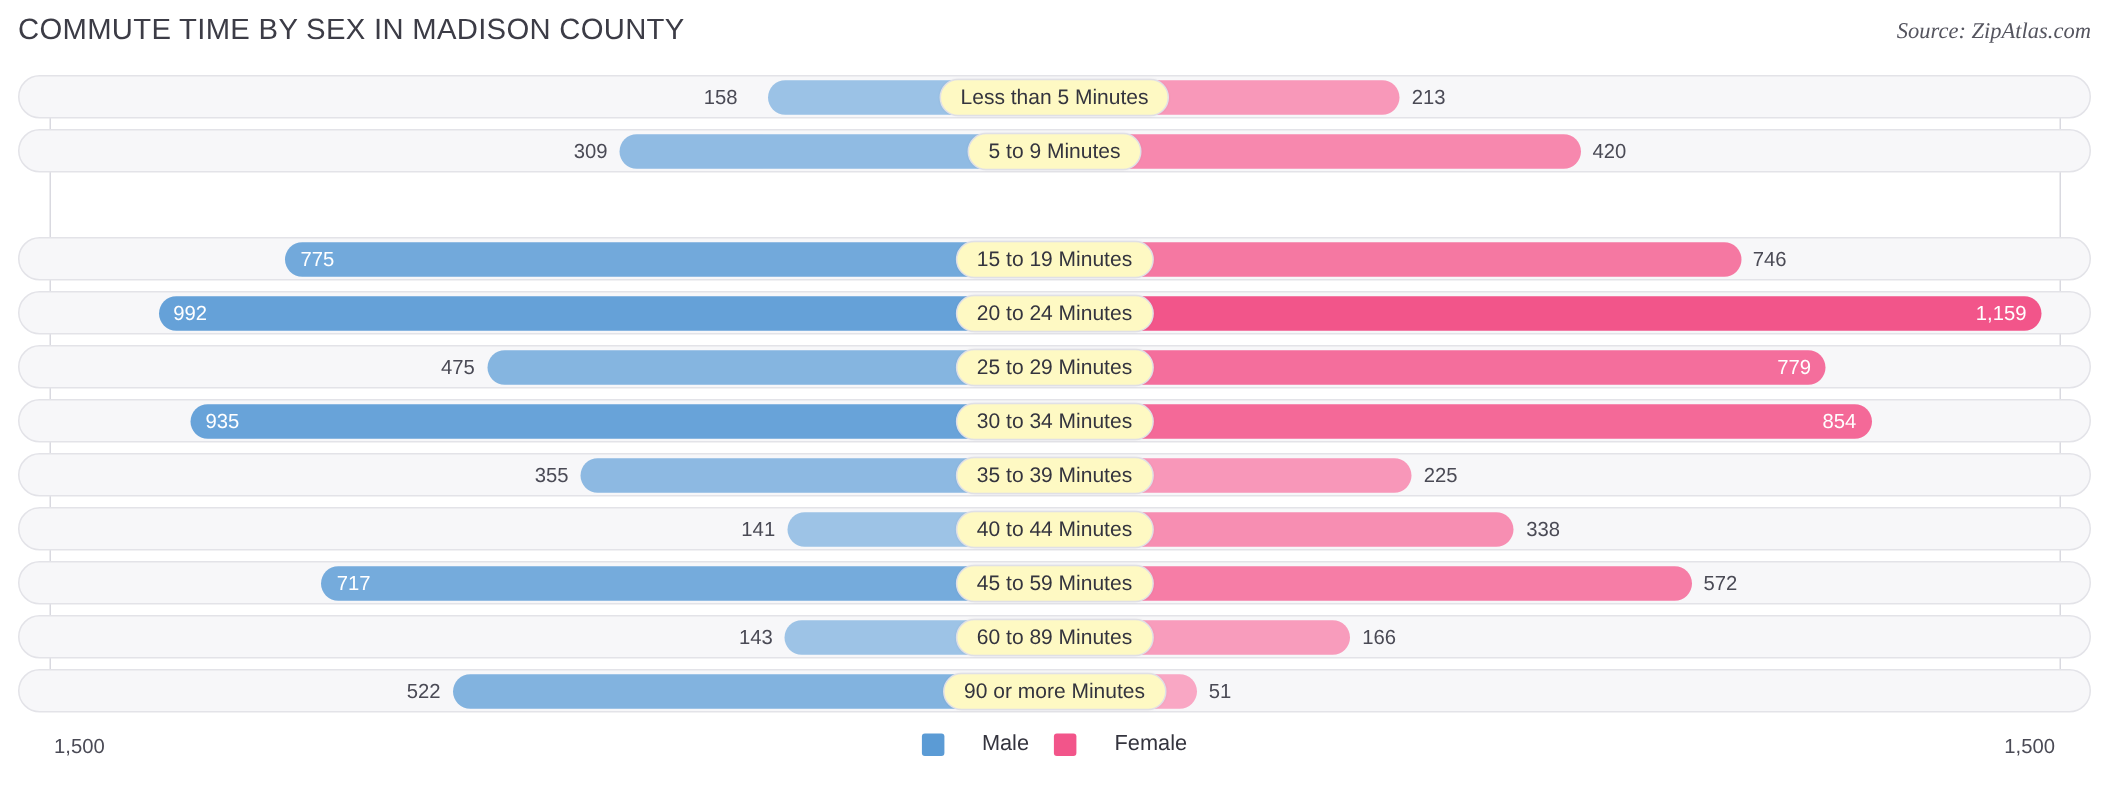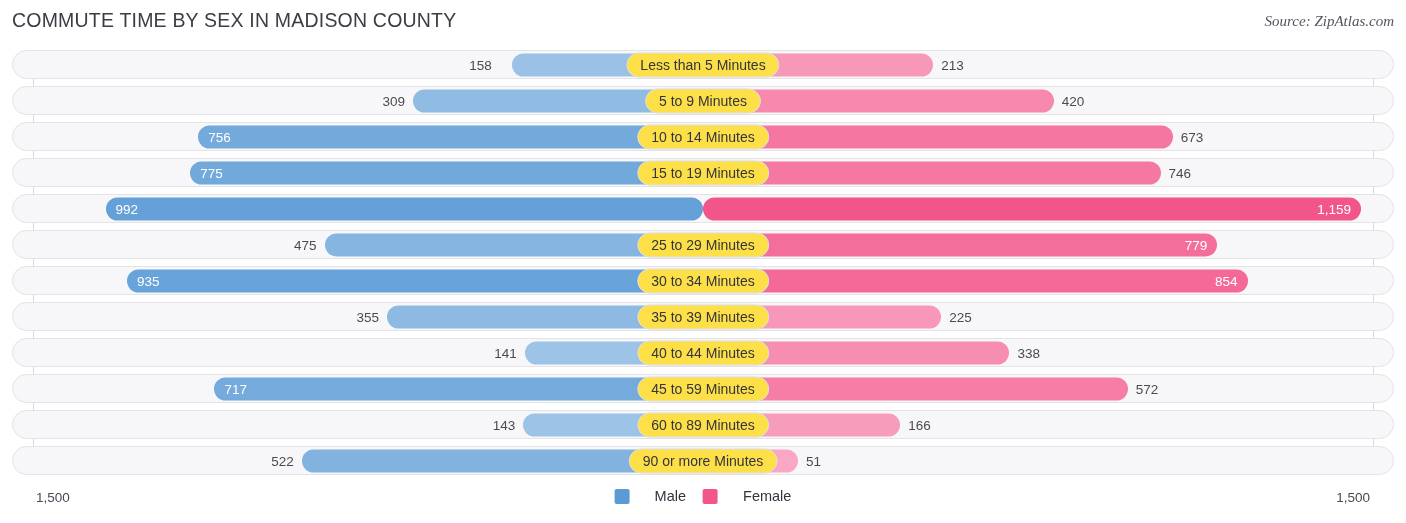--- a/index.html
+++ b/index.html
@@ -56,21 +56,21 @@
     position:absolute;top:50%;transform:translateY(-50%);
     font-size:13.5px;color:#4a4a55;white-space:nowrap;
   }
   .val-male-out{right:50%;}
   .val-female-out{left:50%;}
   .val-in{color:#ffffff;}
 
   .cat{
     position:absolute;left:50%;top:50%;
     transform:translate(-50%,-50%);
-    background:#fde047;
+    background:#fef9c3;
     border:1px solid #e0e0e6;
     border-radius:14px;
     padding:3px 13px 4px;
     font-size:14px;color:#34343e;
     white-space:nowrap;
     box-shadow:0 0 2px rgba(0,0,0,.05);
     z-index:5;
   }
 
   
@@ -109,39 +109,33 @@
         <div class="val val-female-out" style="left: calc(50% + 238.192px);">213</div>
         <div class="cat">Less than 5 Minutes</div>
       </div>
       <div class="row" style="top: 36px;">
         <div class="bar bar-male" style="width: 289.913px; background: rgb(144, 187, 227);"></div>
         <div class="bar bar-female" style="width: 350.678px; background: rgb(247, 136, 174);"></div>
         <div class="val val-male-out" style="margin-right: 0px; right: calc(50% + 297.913px);">309</div>
         <div class="val val-female-out" style="left: calc(50% + 358.678px);">420</div>
         <div class="cat">5 to 9 Minutes</div>
       </div>
-      <div class="row" style="top: 72px;">
-        <div class="bar bar-male" style="width: 504.868px; background: rgb(115, 170, 219);"></div>
-        <div class="bar bar-female" style="width: 469.746px; background: rgb(245, 118, 161);"></div>
-        <div class="val val-male-out val-in" style="margin-right: 0px; right: auto; left: calc(50% - 494.868px);">756</div>
-        <div class="val val-female-out" style="left: calc(50% + 477.746px);">673</div>
-        <div class="cat">10 to 14 Minutes</div>
-      </div>
       <div class="row" style="top: 108px;">
         <div class="bar bar-male" style="width: 512.698px; background: rgb(114, 169, 219);"></div>
         <div class="bar bar-female" style="width: 457.532px; background: rgb(245, 120, 162);"></div>
         <div class="val val-male-out val-in" style="margin-right: 0px; right: auto; left: calc(50% - 502.698px);">775</div>
         <div class="val val-female-out" style="left: calc(50% + 465.532px);">746</div>
         <div class="cat">15 to 19 Minutes</div>
       </div>
       <div class="row" style="top: 144px;">
         <div class="bar bar-male" style="width: 597.491px; background: rgb(101, 161, 216);"></div>
         <div class="bar bar-female" style="width: 658px; background: rgb(242, 85, 138);"></div>
         <div class="val val-male-out val-in" style="margin-right: 0px; right: auto; left: calc(50% - 587.491px);">992</div>
         <div class="val val-female-out val-in" style="left: auto; right: calc(50% - 648px);">1,159</div>
+        <div class="cat">20 to 24 Minutes</div>
       </div>
       <div class="row" style="top: 180px;">
         <div class="bar bar-male" style="width: 378.481px; background: rgb(133, 181, 224);"></div>
         <div class="bar bar-female" style="width: 514.337px; background: rgb(244, 110, 156);"></div>
         <div class="val val-male-out" style="margin-right: 0px; right: calc(50% + 386.481px);">475</div>
         <div class="val val-female-out val-in" style="left: auto; right: calc(50% - 504.337px);">779</div>
         <div class="cat">25 to 29 Minutes</div>
       </div>
       <div class="row" style="top: 216px;">
         <div class="bar bar-male" style="width: 575.967px; background: rgb(104, 163, 217);"></div>

